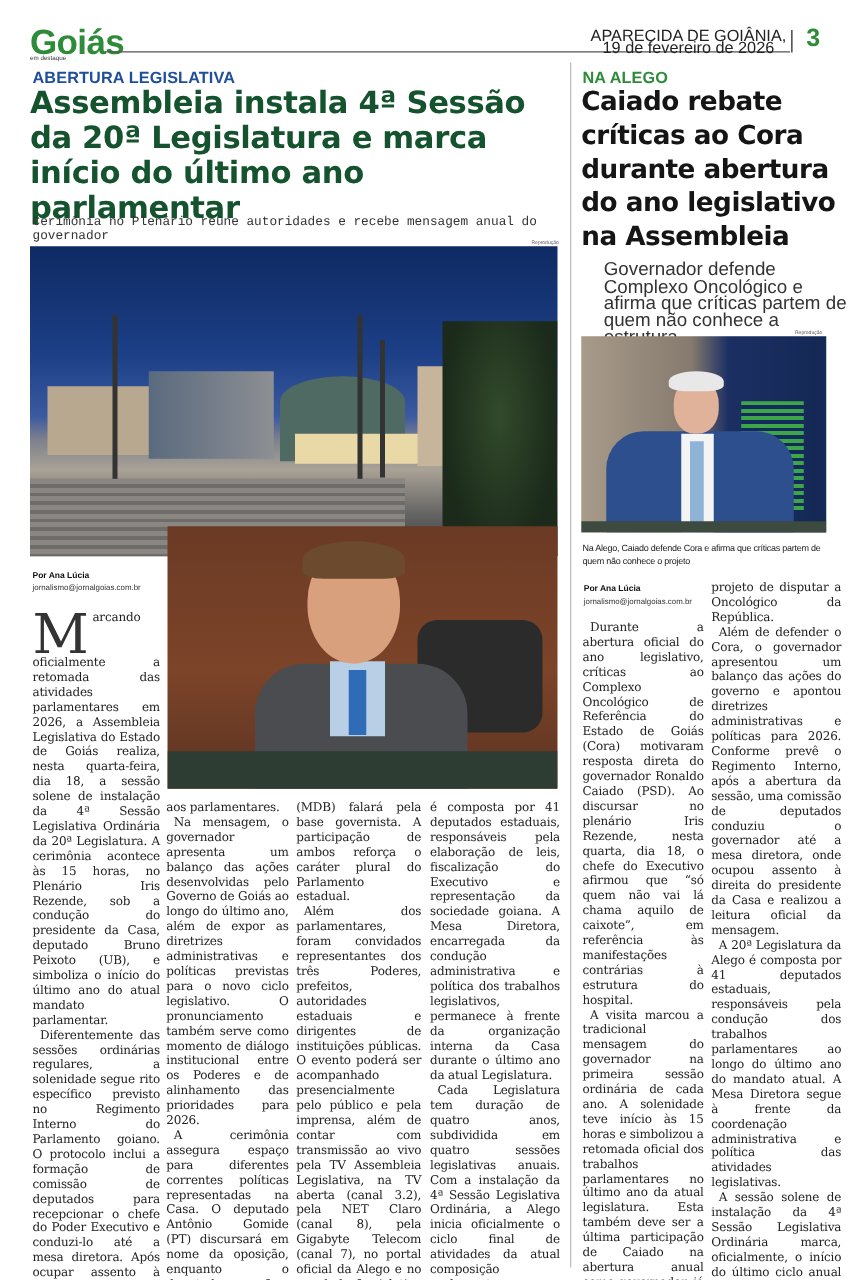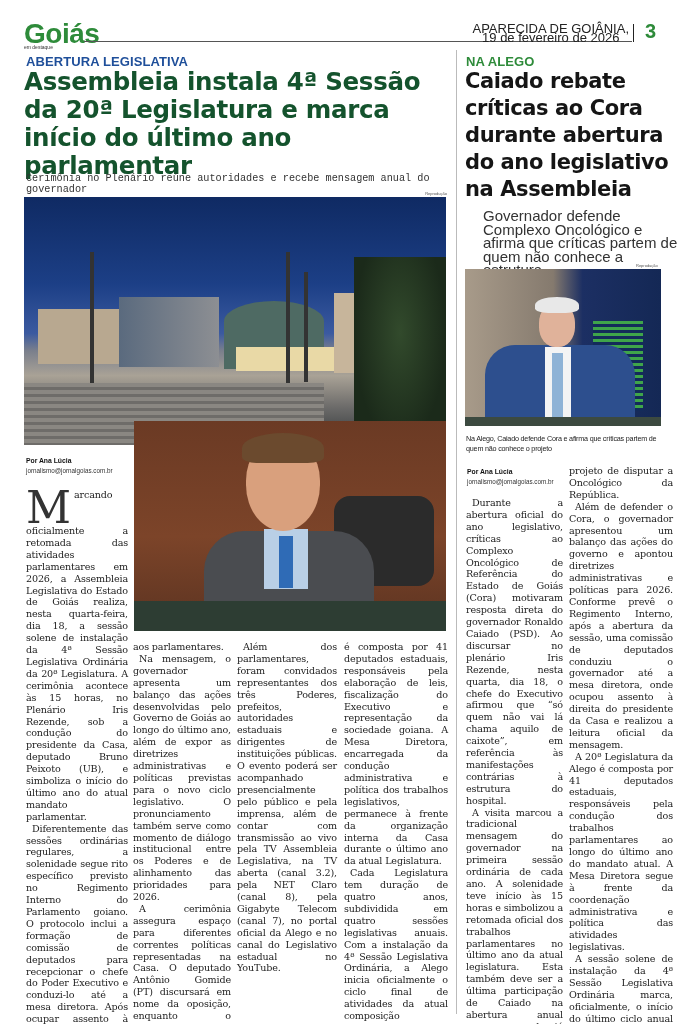--- a/index.html
+++ b/index.html
@@ -133,20 +133,21 @@
   <span class="dropcap">M</span>
   <p class="noindent">arcando oficialmente a retomada das atividades parlamentares em 2026, a Assembleia Legislativa do Estado de Goiás realiza, nesta quarta-feira, dia 18, a sessão solene de instalação da 4ª Sessão Legislativa Ordinária da 20ª Legislatura. A cerimônia acontece às 15 horas, no Plenário Iris Rezende, sob a condução do presidente da Casa, deputado Bruno Peixoto (UB), e simboliza o início do último ano do atual mandato parlamentar.</p>
   <p>Diferentemente das sessões ordinárias regulares, a solenidade segue rito específico previsto no Regimento Interno do Parlamento goiano. O protocolo inclui a formação de comissão de deputados para recepcionar o chefe do Poder Executivo e conduzi-lo até a mesa diretora. Após ocupar assento à direita do presidente da Assembleia, o governador Ronaldo Caiado (PSD) realiza a leitura da mensagem anual do Executivo</p>
 </div>
 <div class="abs col col2">
   <p class="noindent">aos parlamentares.</p>
   <p>Na mensagem, o governador apresenta um balanço das ações desenvolvidas pelo Governo de Goiás ao longo do último ano, além de expor as diretrizes administrativas e políticas previstas para o novo ciclo legislativo. O pronunciamento também serve como momento de diálogo institucional entre os Poderes e de alinhamento das prioridades para 2026.</p>
   <p>A cerimônia assegura espaço para diferentes correntes políticas representadas na Casa. O deputado Antônio Gomide (PT) discursará em nome da oposição, enquanto o deputado Issy Quinan</p>
 </div>
 <div class="abs col col3">
+  <p class="noindent">(MDB) falará pela base governista. A participação de ambos reforça o caráter plural do Parlamento estadual.</p>
   <p>Além dos parlamentares, foram convidados representantes dos três Poderes, prefeitos, autoridades estaduais e dirigentes de instituições públicas. O evento poderá ser acompanhado presencialmente pelo público e pela imprensa, além de contar com transmissão ao vivo pela TV Assembleia Legislativa, na TV aberta (canal 3.2), pela NET Claro (canal 8), pela Gigabyte Telecom (canal 7), no portal oficial da Alego e no canal do Legislativo estadual no YouTube.</p>
 
 </div>
 <div class="abs col col4">
   <p class="noindent">é composta por 41 deputados estaduais, responsáveis pela elaboração de leis, fiscalização do Executivo e representação da sociedade goiana. A Mesa Diretora, encarregada da condução administrativa e política dos trabalhos legislativos, permanece à frente da organização interna da Casa durante o último ano da atual Legislatura.</p>
   <p>Cada Legislatura tem duração de quatro anos, subdividida em quatro sessões legislativas anuais. Com a instalação da 4ª Sessão Legislativa Ordinária, a Alego inicia oficialmente o ciclo final de atividades da atual composição parlamentar.</p>
 </div>
 
 <div class="abs kicker kicker-right">NA ALEGO</div>
 <h2 class="abs headline-right" style="margin:0">Caiado rebate críticas ao Cora durante abertura do ano legislativo na Assembleia</h2>

